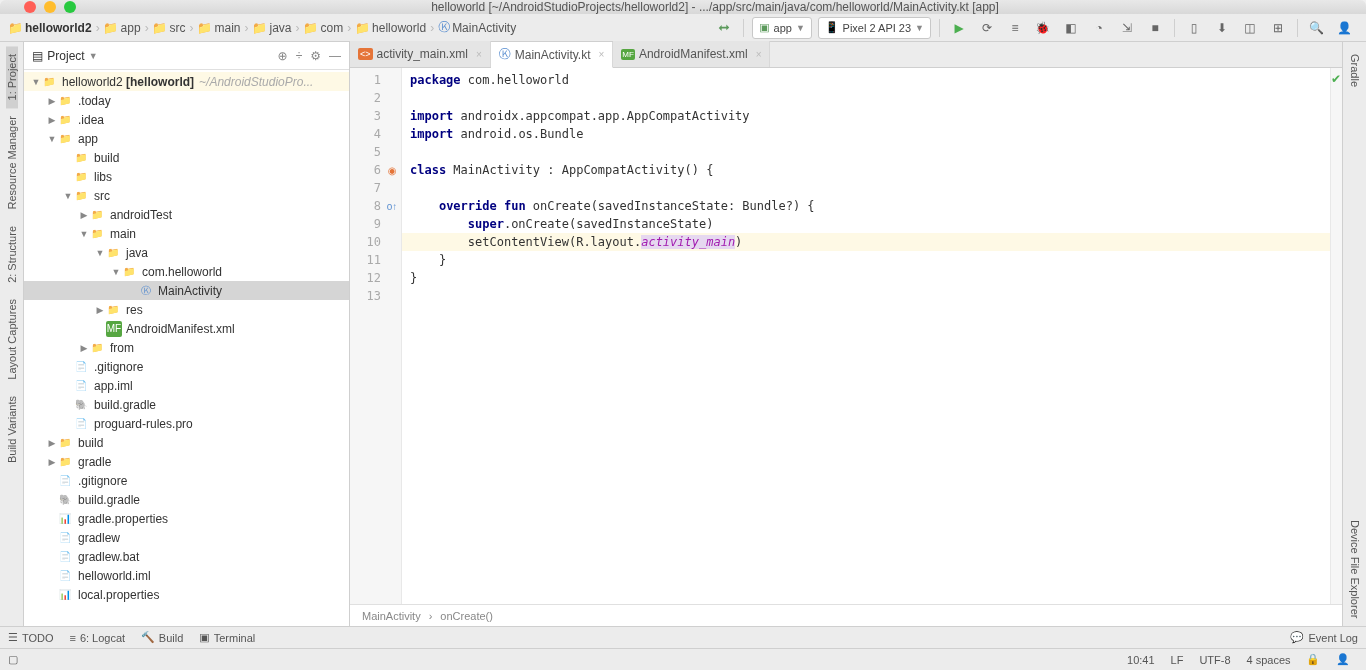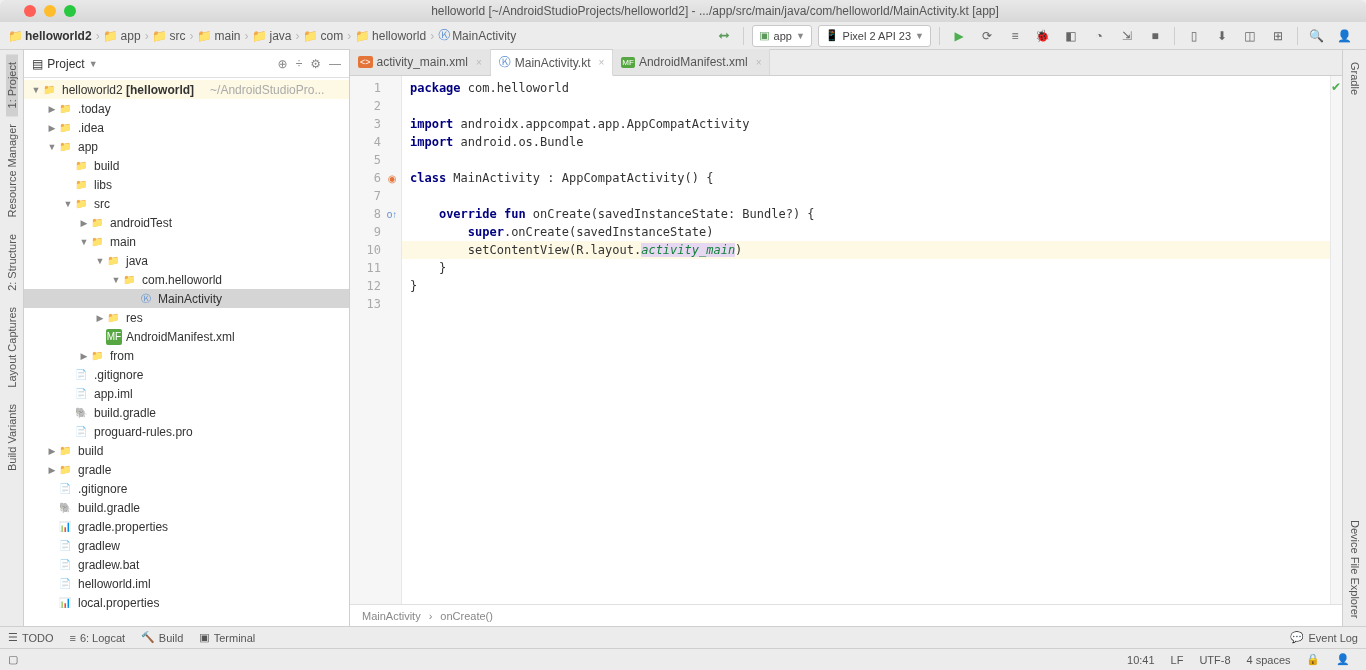--- a/index.html
+++ b/index.html
@@ -1,18 +1,18 @@
 <!DOCTYPE html>
 <html><head>
 <meta charset="utf-8">
 <style>
 * { box-sizing: border-box; margin: 0; padding: 0; }
 body { font-family: -apple-system, "Lucida Grande", sans-serif; font-size: 12px; color: #333; background: #f0f0f0; width: 1366px; height: 670px; overflow: hidden; }
 .window { width: 1366px; height: 670px; background: #ececec; display: flex; flex-direction: column; border-radius: 6px 6px 0 0; }
-.titlebar { height: 22px; background: linear-gradient(#e8e8e8,#d8d8d8); display: flex; align-items: center; padding: 0 24px; border-top-left-radius: 6px; border-top-right-radius: 6px; }
+.titlebar { height: 14px; background: linear-gradient(#e8e8e8,#d8d8d8); display: flex; align-items: center; padding: 0 24px; border-top-left-radius: 6px; border-top-right-radius: 6px; }
 .traffic { display: flex; gap: 8px; margin-right: 12px; }
 .traffic .dot { width: 12px; height: 12px; border-radius: 50%; }
 .dot.red { background: #ff5f57; }
 .dot.yellow { background: #ffbd2e; }
 .dot.green { background: #28c940; }
 .title { flex: 1; text-align: center; font-size: 12px; color: #555; }
 .navbar { height: 28px; background: #ececec; border-bottom: 1px solid #cfcfcf; display: flex; align-items: center; padding: 0 4px; }
 .crumb { display: flex; align-items: center; gap: 2px; padding: 0 4px; color: #555; font-size: 12px; white-space: nowrap; }
 .crumb .sep { color: #bbb; padding: 0 2px; }
 .crumb b { color: #333; font-weight: 600; }
@@ -39,34 +39,34 @@
 .tree-row .icon { width: 16px; height: 16px; margin-right: 4px; display: inline-flex; align-items: center; justify-content: center; font-size: 10px; }
 .folder { color: #6a8fb5; }
 .folder-yellow { color: #d8a73e; }
 .folder-orange { color: #e8833e; }
 .folder-blue { color: #4a90d0; }
 .folder-gray { color: #909090; }
 .file-xml { background: #56a641; color: #fff; border-radius: 2px; font-size: 8px; padding: 1px; }
 .file-kt { color: #5b8fd0; }
 .file-gradle { color: #888; }
 .tree-row .name { color: #333; }
-.tree-row .hint { color: #aaa; padding-left: 16px; }
+.tree-row .hint { color: #aaa; padding-left: 5px; font-style: italic; }
 .editor-area { flex: 1; display: flex; flex-direction: column; background: #fff; min-width: 0; }
 .tabs { height: 26px; display: flex; align-items: flex-end; background: #ececec; border-bottom: 1px solid #cfcfcf; }
 .tab { height: 26px; display: flex; align-items: center; padding: 0 8px; gap: 4px; font-size: 12px; color: #555; border-right: 1px solid #d8d8d8; background: #e5e5e5; cursor: pointer; }
 .tab.active { background: #fff; border-bottom: 1px solid #fff; margin-bottom: -1px; }
 .tab .close { color: #bbb; font-size: 10px; padding-left: 4px; }
 .editor-body { flex: 1; display: flex; position: relative; }
 .gutter { width: 52px; background: #f6f6f6; border-right: 1px solid #e8e8e8; text-align: right; padding: 3px 20px 0 0; color: #aaa; font-family: "Menlo", monospace; font-size: 12px; line-height: 18px; }
 .gutter-icons { position: absolute; left: 34px; top: 3px; width: 16px; }
 .gutter-icons div { height: 18px; display: flex; align-items: center; justify-content: center; font-size: 10px; }
 .code { flex: 1; padding: 3px 0 0 8px; font-family: "Menlo", monospace; font-size: 12px; line-height: 18px; white-space: pre; position: relative; }
 .code .line.hl { background: #fef9e5; margin-left: -8px; padding-left: 8px; }
 .kw { color: #000080; font-weight: bold; }
-.it { color: #15803d; font-style: italic; }
+.it { color: #a21caf; font-style: italic; }
 .err-stripe { width: 12px; background: #f6f6f6; border-left: 1px solid #e8e8e8; position: relative; }
 .err-stripe .ok { position: absolute; top: 4px; left: 0; color: #4caf50; font-size: 12px; }
 .breadcrumb-bottom { height: 22px; border-top: 1px solid #e0e0e0; display: flex; align-items: center; padding: 0 12px; color: #888; font-size: 11px; gap: 8px; }
 .bottom-bar { height: 22px; border-top: 1px solid #cfcfcf; background: #ececec; display: flex; align-items: center; padding: 0 8px; gap: 16px; font-size: 11px; color: #555; }
 .bottom-bar .item { display: flex; align-items: center; gap: 4px; cursor: pointer; }
 .bottom-bar .spacer { flex: 1; }
 .status-bar { height: 22px; border-top: 1px solid #cfcfcf; background: #ececec; display: flex; align-items: center; padding: 0 8px; font-size: 11px; color: #555; }
 .status-bar .spacer { flex: 1; }
 .status-bar .cell { padding: 0 8px; }
 .icon-svg { width: 14px; height: 14px; }

